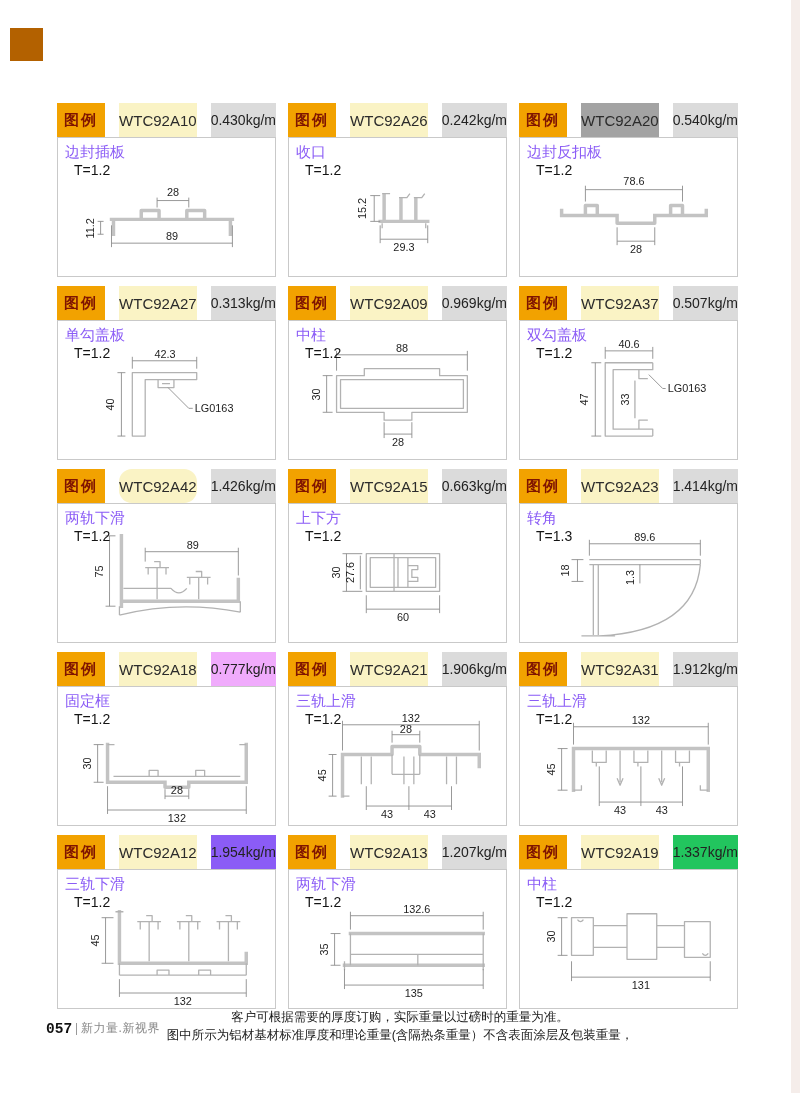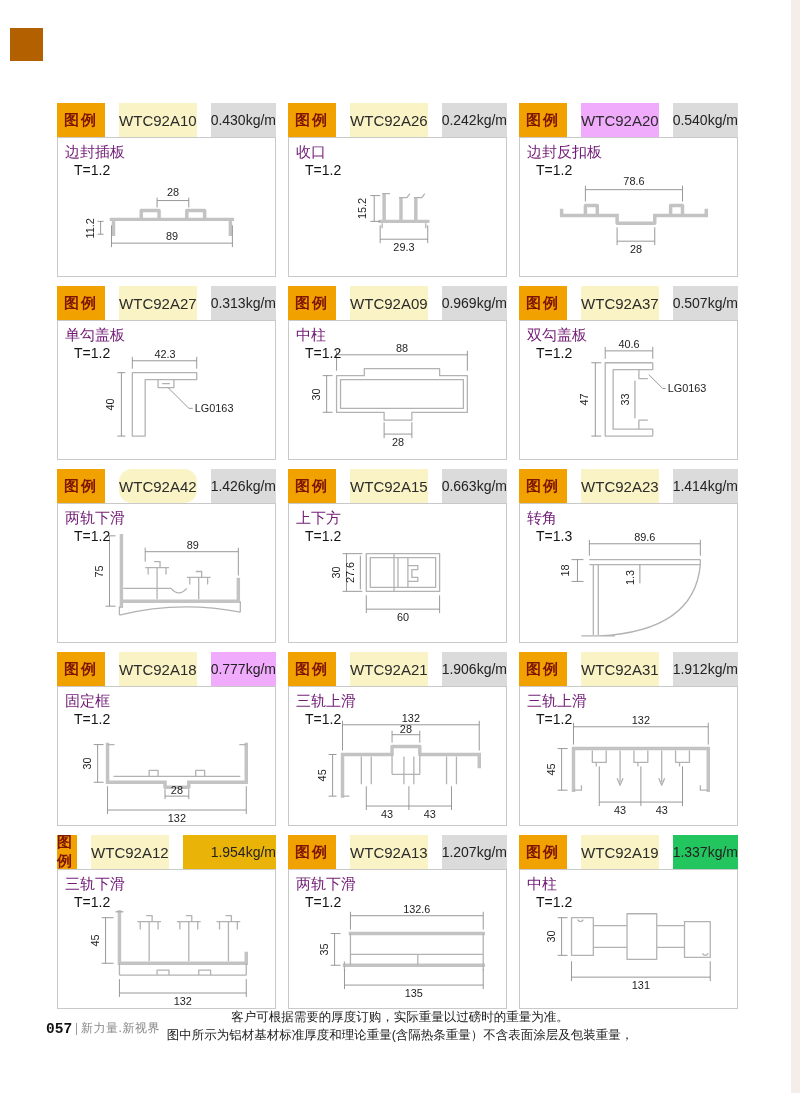--- a/index.html
+++ b/index.html
@@ -9,21 +9,21 @@
   .edge-strip{position:absolute;right:0;top:0;width:9px;height:1093px;background:#f5edea;}
   .grid{position:absolute;left:57px;top:103px;width:681px;display:grid;
         grid-template-columns:repeat(3,219px);column-gap:12px;row-gap:9px;}
   .cell{width:219px;}
   .hdr{display:flex;height:34px;gap:14px;}
   .legend{width:56px;display:flex;align-items:center;justify-content:center;
           font-size:15px;font-weight:bold;letter-spacing:2px;}
   .model{width:84px;display:flex;align-items:center;justify-content:center;font-size:15px;color:#2b2b2b;}
   .weight{flex:1;display:flex;align-items:center;justify-content:center;font-size:14px;color:#222;}
   .bd{position:relative;height:140px;box-sizing:border-box;border:1px solid #c9c9c9;background:#fff;}
-  .pname{position:absolute;left:7px;top:5px;font-size:15px;color:#701a75;z-index:2;}
+  .pname{position:absolute;left:7px;top:5px;font-size:15px;color:#8b5cf6;z-index:2;}
   .pthick{position:absolute;left:16px;top:24px;font-size:14px;color:#141414;z-index:2;}
   svg.draw{position:absolute;left:0;top:0;width:217px;height:138px;}
   .p3{fill:none;stroke:#c3c3c3;stroke-width:3.5;stroke-linejoin:round;stroke-linecap:square;}
   .p1{fill:none;stroke:#b2b2b2;stroke-width:1.3;stroke-linejoin:round;}
   .dl{fill:none;stroke:#8c8c8c;stroke-width:0.9;}
   text.dt{font-size:11px;fill:#1d1d1d;text-anchor:middle;font-family:inherit;}
   text.nt{font-size:11px;fill:#1d1d1d;text-anchor:start;font-family:inherit;}
   .note{position:absolute;left:0;top:1008px;width:800px;text-align:center;
         font-size:12.5px;line-height:18px;color:#1a1a1a;}
   .pageno{position:absolute;left:46px;top:1020px;display:flex;align-items:center;}
@@ -82,21 +82,21 @@
             <text class="dt" x="78" y="71" transform="rotate(-90 78 71)">15.2</text>
             <text class="dt" x="116" y="114">29.3</text>
           </g>
         </svg>
       </div>
     </div>
 
     <div class="cell">
       <div class="hdr">
         <div class="legend" style="background: rgb(242, 162, 0); color: rgb(127, 20, 0);">图例</div>
-        <div class="model" style="background: #f0abfc; text-align: right;">WTC92A20</div>
+        <div class="model" style="background: #a3a3a3; text-align: right;">WTC92A20</div>
         <div class="weight" style="background: rgb(219, 219, 219);">0.540kg/m</div>
       </div>
       <div class="bd">
         <div class="pname">边封反扣板</div>
         <div class="pthick">T=1.2</div>
         <svg class="draw" viewBox="0 0 219 139">
           <g>
             <path class="p3" d="M42,78 H98 M136,78 H188 M98,78 v8 h38 v-8 M66,77 v-9 h12 v9 M152,77 v-9 h12 v9 M42,78 v-5 M188,78 v-5"></path>
           </g>
           <g>
@@ -319,21 +319,21 @@
             <text class="dt" x="143" y="128">43</text>
           </g>
         </svg>
       </div>
     </div>
 
     <div class="cell">
       <div class="hdr">
         <div class="legend" style="background: rgb(242, 162, 0); color: rgb(127, 20, 0);">图例</div>
         <div class="model" style="background: rgb(250, 243, 197);">WTC92A12</div>
-        <div class="weight" style="background: #eab308; padding-left: 28px;">1.954kg/m</div>
+        <div class="weight" style="background: #8b5cf6;">1.954kg/m</div>
       </div>
       <div class="bd">
         <div class="pname">三轨下滑</div>
         <div class="pthick">T=1.2</div>
         <svg class="draw" viewBox="0 0 219 139">
           <g>
             <path class="p3" d="M62,42 V94 M62,94 H190 M190,94 V84"></path>
             <path class="p1" d="M58,42 h8 M62,106 H190 M100,106 v-5 h12 v5 M142,106 v-5 h12 v5 M62,94 v12 M190,94 v12 M92,92 V52 M80,52 H104 M83,52 v8 M101,52 v8 M89,46 h6 v6 M132,92 V52 M120,52 H144 M123,52 v8 M141,52 v8 M129,46 h6 v6 M172,92 V52 M160,52 H184 M163,52 v8 M181,52 v8 M169,46 h6 v6"></path>
           </g>
           <g>

